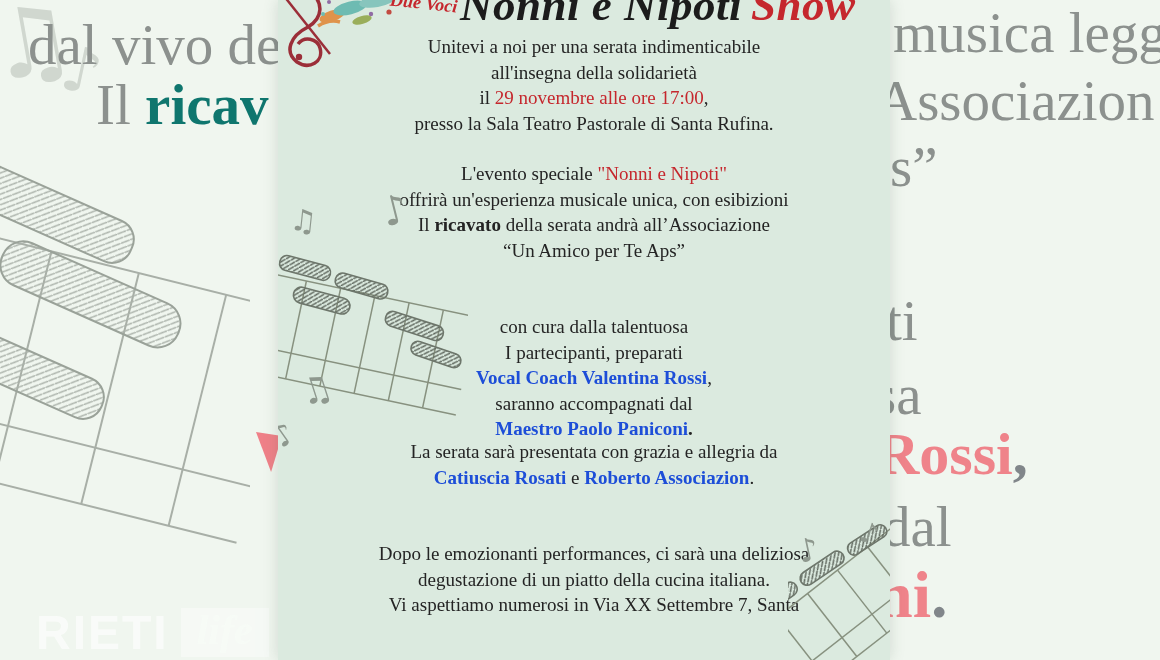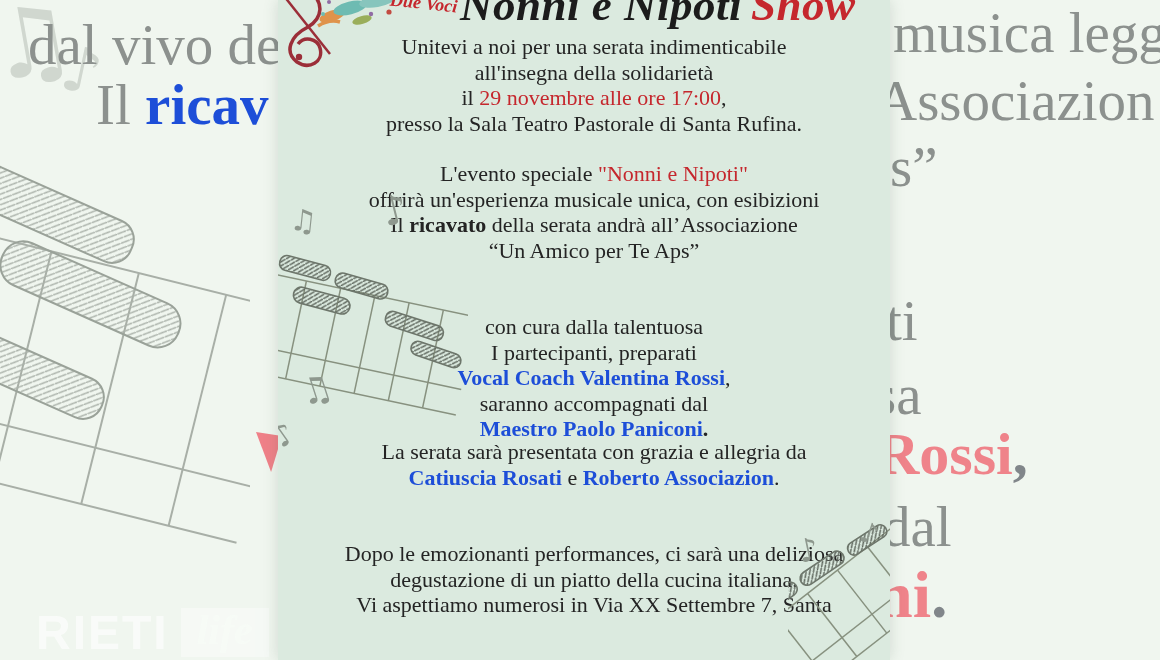--- a/index.html
+++ b/index.html
@@ -1,21 +1,21 @@
 <!DOCTYPE html>
 <html><head>
 <meta charset="utf-8">
 <style>
   html,body{margin:0;padding:0;background:#f0f6ef;}
   .stage{position:relative;width:1160px;height:660px;overflow:hidden;background:#f0f6ef;
          font-family:"Liberation Serif",serif;}
   
   .backdrop{position:absolute;inset:0;z-index:1;}
   .bd-frag{position:absolute;white-space:nowrap;color:#8c918e;font-size:57px;line-height:1;}
-  .bd-bold{font-weight:bold;color:#1d4ed8;}
+  .bd-bold{font-weight:bold;color:#0f766e;}
   .bd-red{font-weight:bold;color:#ef838a;font-family:Liberation Serif, serif;}
   .bd-punct{font-weight:bold;color:#81868a;}
   .bd-note{position:absolute;color:#b7beb6;opacity:.55;line-height:1;
            font-family:"DejaVu Sans",sans-serif;}
   .red-v{position:absolute;left:256px;top:432px;width:26px;height:40px;background:#ef8088;
          clip-path:polygon(0 0,100% 10%,58% 100%);}
   .watermark{position:absolute;left:36px;top:608px;display:flex;align-items:center;gap:12px;opacity:.65;}
   .wm-block{font-family:"Liberation Sans",sans-serif;font-weight:bold;font-size:48px;
             color:#ffffff;letter-spacing:2px;line-height:1;}
   .wm-box{background:rgba(255,255,255,.55);padding:1px 16px 6px 16px;}
@@ -23,21 +23,21 @@
   
   .flyer{position:absolute;left:278px;top:0;width:612px;height:660px;z-index:2;
          background:#dbeadf;overflow:hidden;box-shadow:0 0 14px rgba(60,90,70,.18);}
   .logo{position:absolute;left:-4px;top:-10px;}
   .duevoci{position:absolute;left:112px;top:-7px;font-size:18px;font-weight:bold;font-style:italic;
            color:#c5272d;transform:rotate(6deg);white-space:nowrap;}
   .title{position:absolute;left:182px;top:-17px;font-size:45px;line-height:1;font-weight:bold;
          font-style:italic;white-space:nowrap;letter-spacing:.5px;color:#1c1c1c;}
   .title .t-red{color:#c5272d;margin-left:9px;}
   .para{position:absolute;left:26px;width:580px;text-align:center;}
-  .line{font-size:22px;line-height:25.6px;color:#242424;}
+  .line{font-size:19px;line-height:25.6px;color:#242424;}
   .red{color:#c5272d;margin-top:12px;}
   .redbold{color:#1d4ed8;font-weight:bold;}
   .bold{font-weight:bold;}
   .p1{top:34px;} .p2{top:161px;} .p3{top:314px;} .p4{top:439px;} .p5{top:541px;}
   .fl-note{position:absolute;color:#8e988e;line-height:1;font-family:"DejaVu Sans",sans-serif;}
   .sketch{position:absolute;}
 </style>
 </head>
 <body>
 

